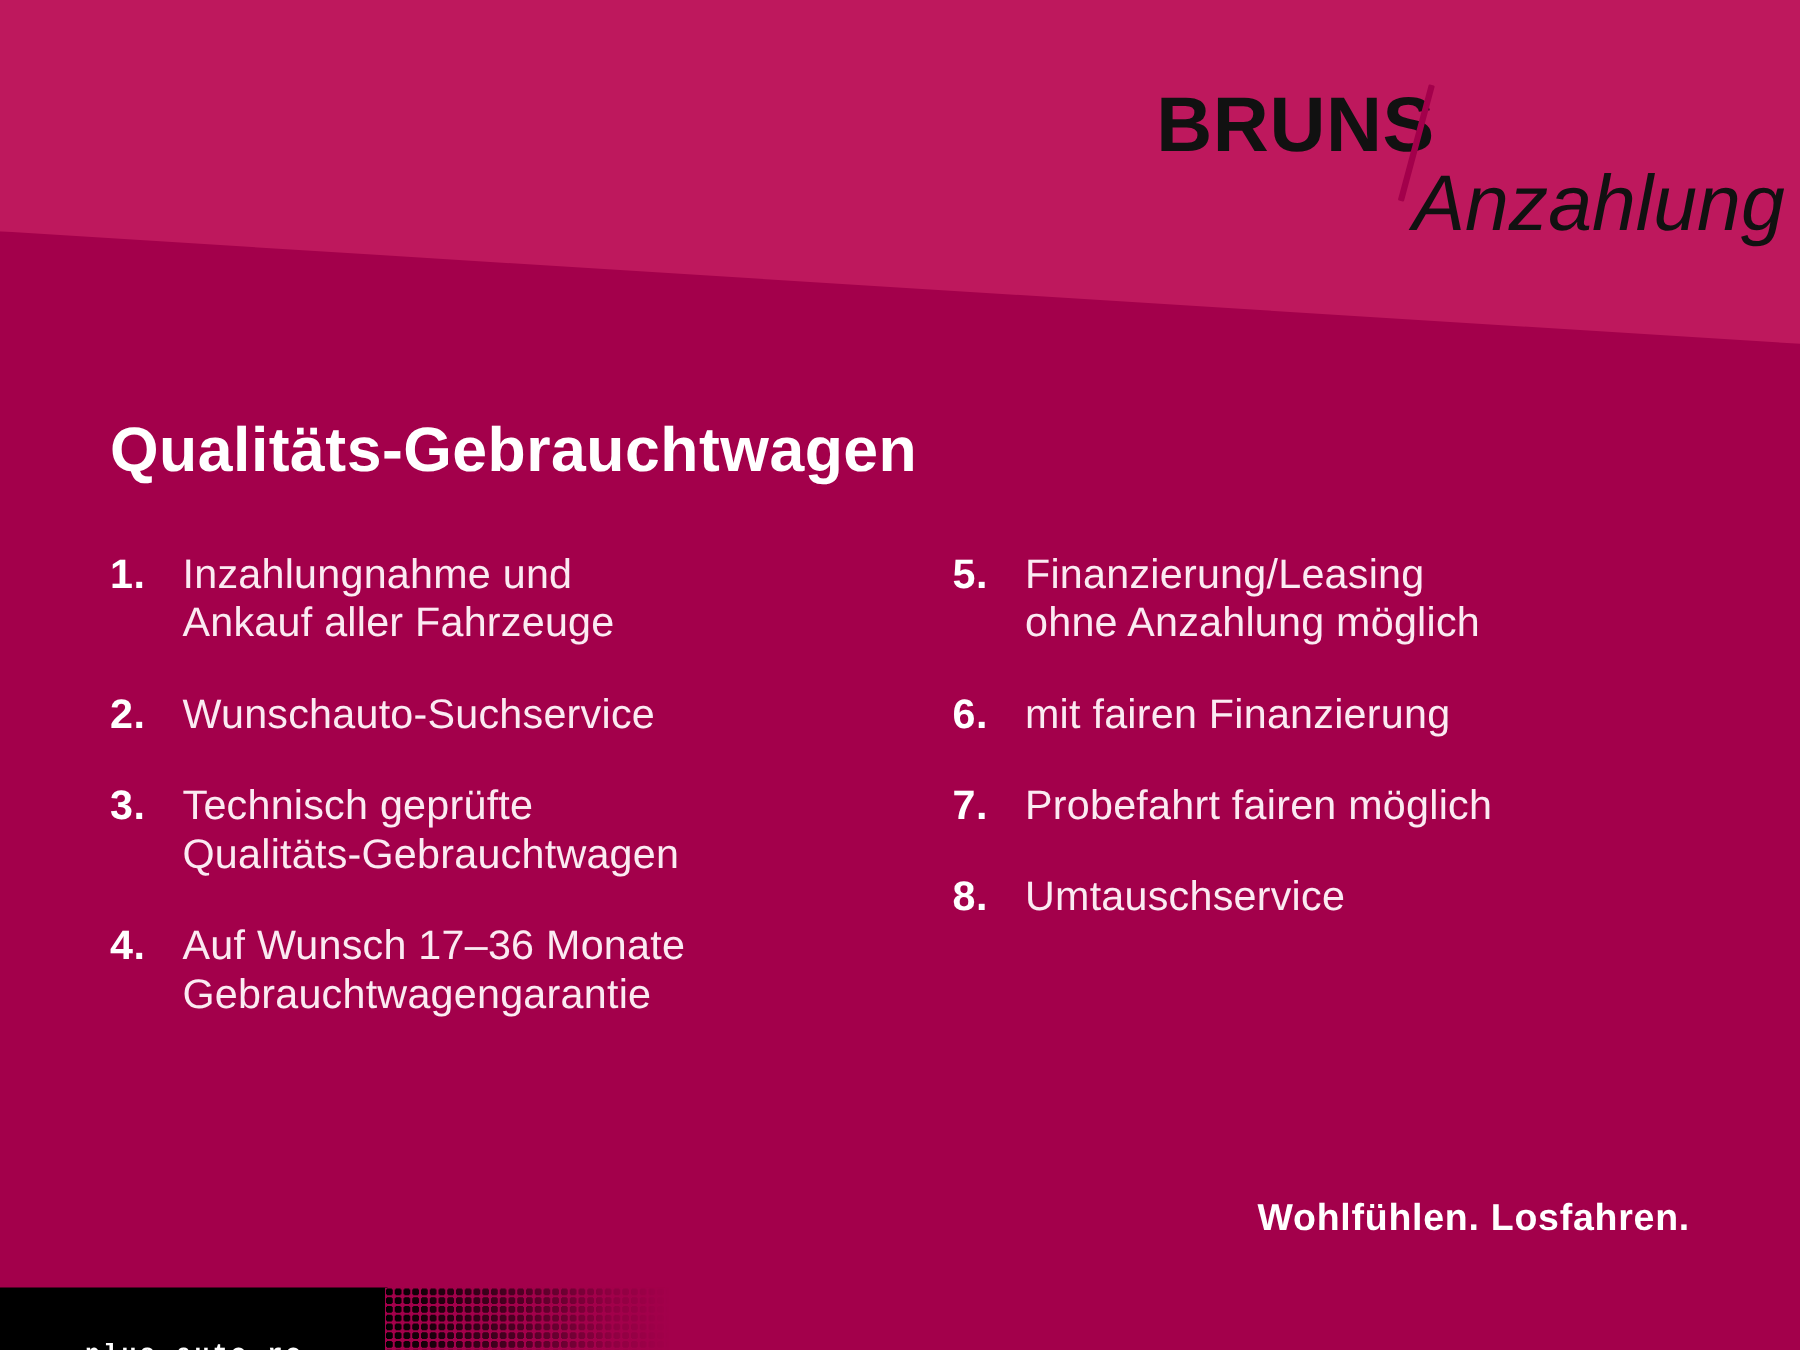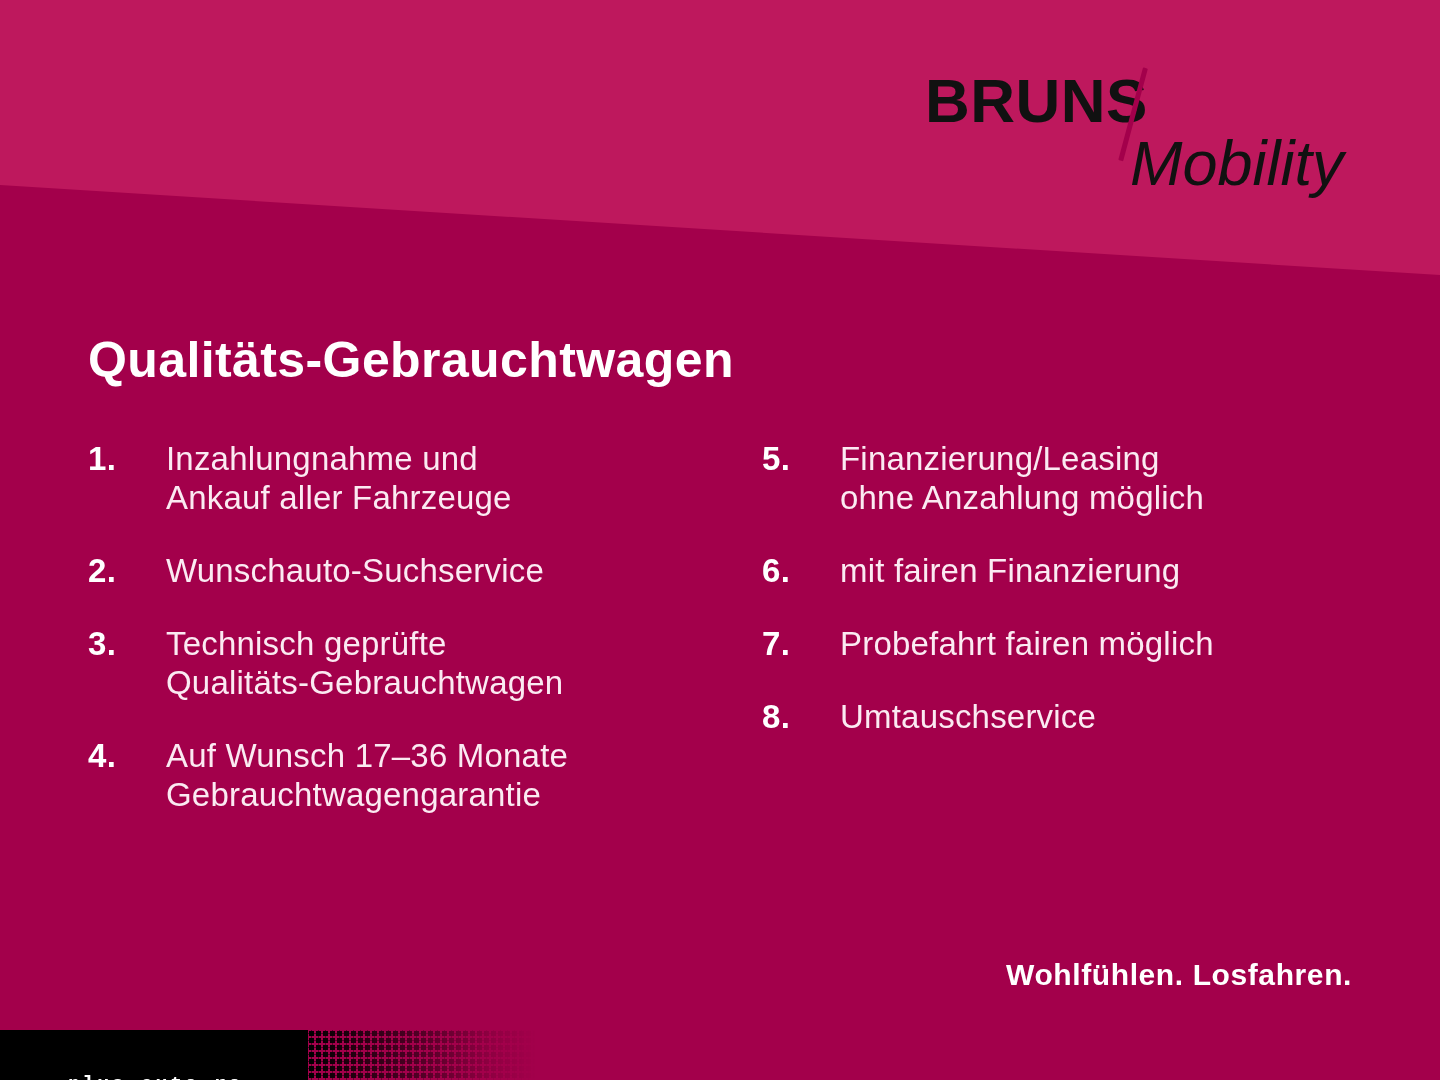--- a/index.html
+++ b/index.html
@@ -117,21 +117,21 @@
     letter-spacing: 0.5px;
   }
   .feat-text {
     flex: 1 1 auto;
     font-size: 33px;
     font-weight: 400;
     color: #fbeaf2;
     line-height: 1.18;
     letter-spacing: 0.2px;
   }
-  .feat-line { display: block; margin-left: 20px; }
+  .feat-line { display: block; }
 
   
   .tagline {
     position: absolute;
     right: 88px;
     top: 958px;
     font-size: 30px;
     font-weight: 700;
     color: #ffffff;
     letter-spacing: 0.6px;
@@ -184,21 +184,21 @@
 </head>
 <body>
 
 <div id="stage">
 
   <div class="crimson-panel"></div>
 
   <div class="logo">
     <div class="logo-bruns">BRUNS</div>
     <div class="logo-slash"></div>
-    <div class="logo-mobility">Mobility</div>
+    <div class="logo-mobility">Anzahlung</div>
   </div>
 
   <div class="headline">Qualitäts-Gebrauchtwagen</div>
 
   <div class="features">
 
     <div class="feat-col left">
 
       <div class="feat-item">
         <div class="feat-num">1.</div>

